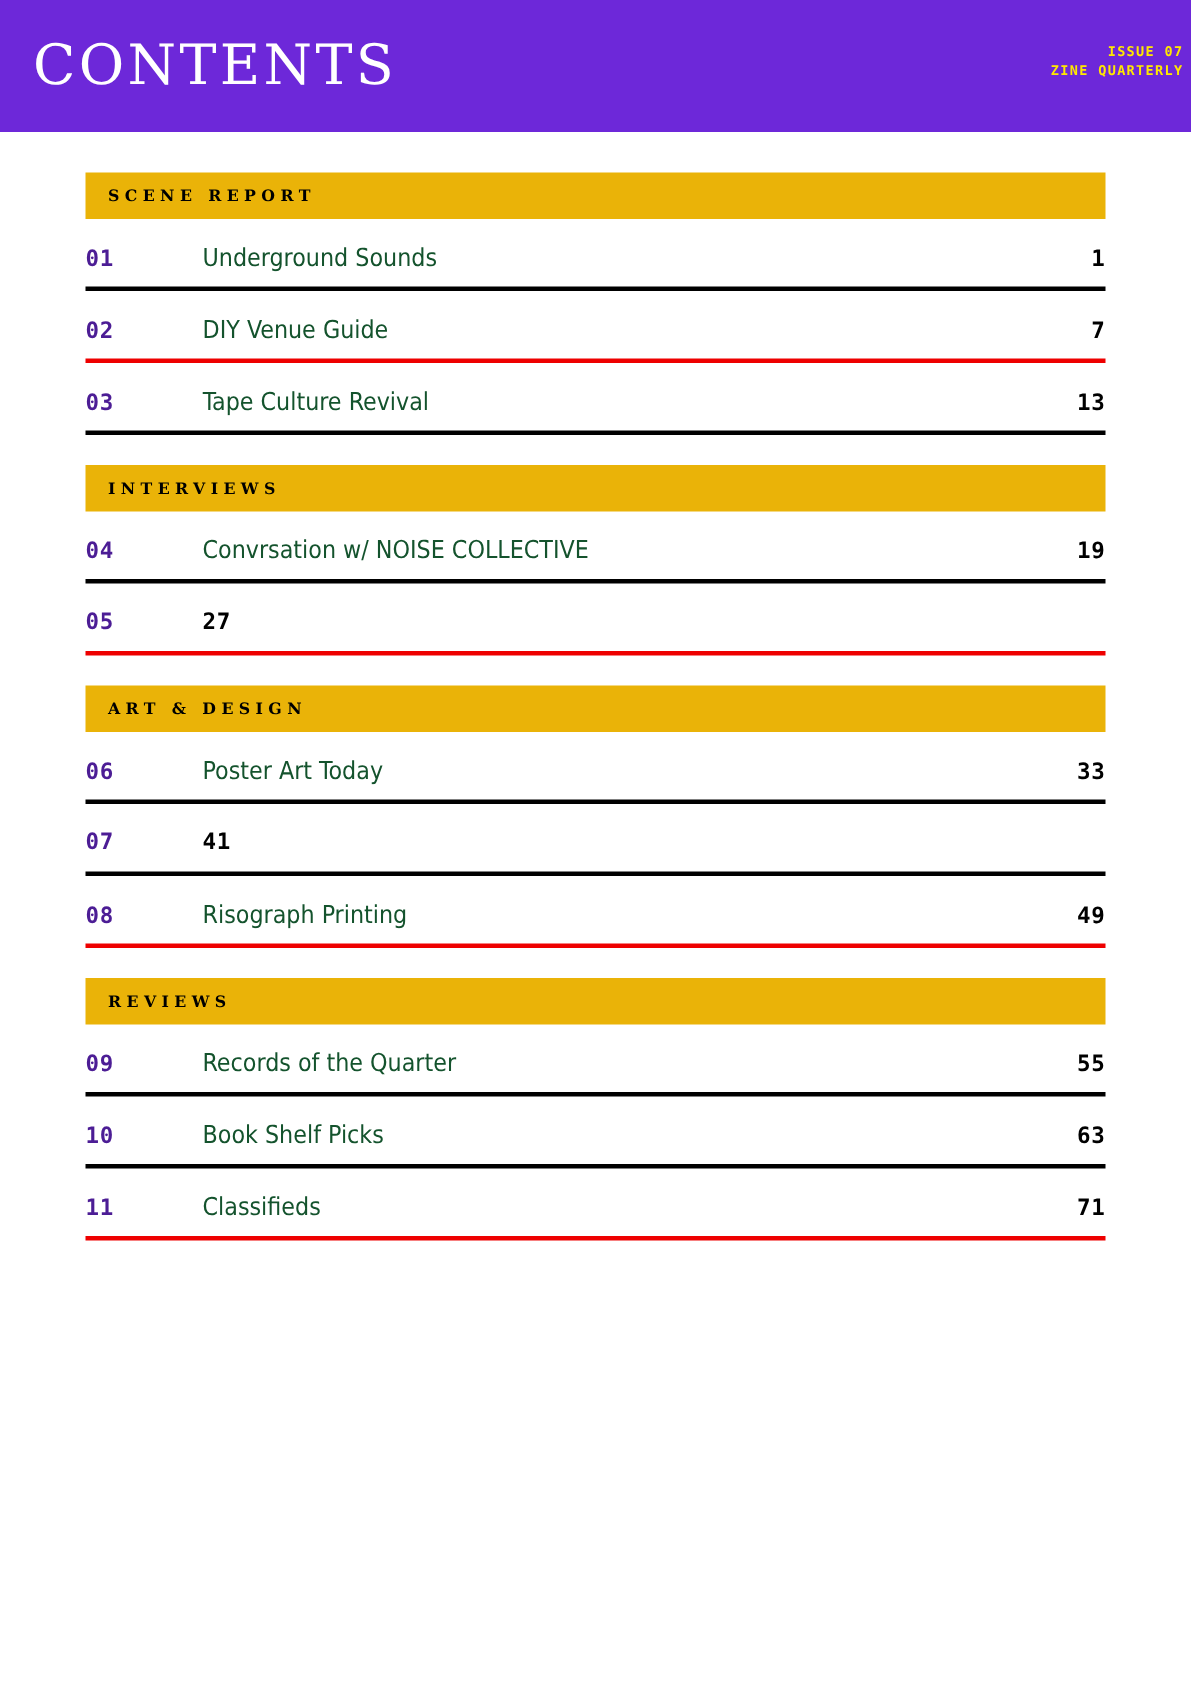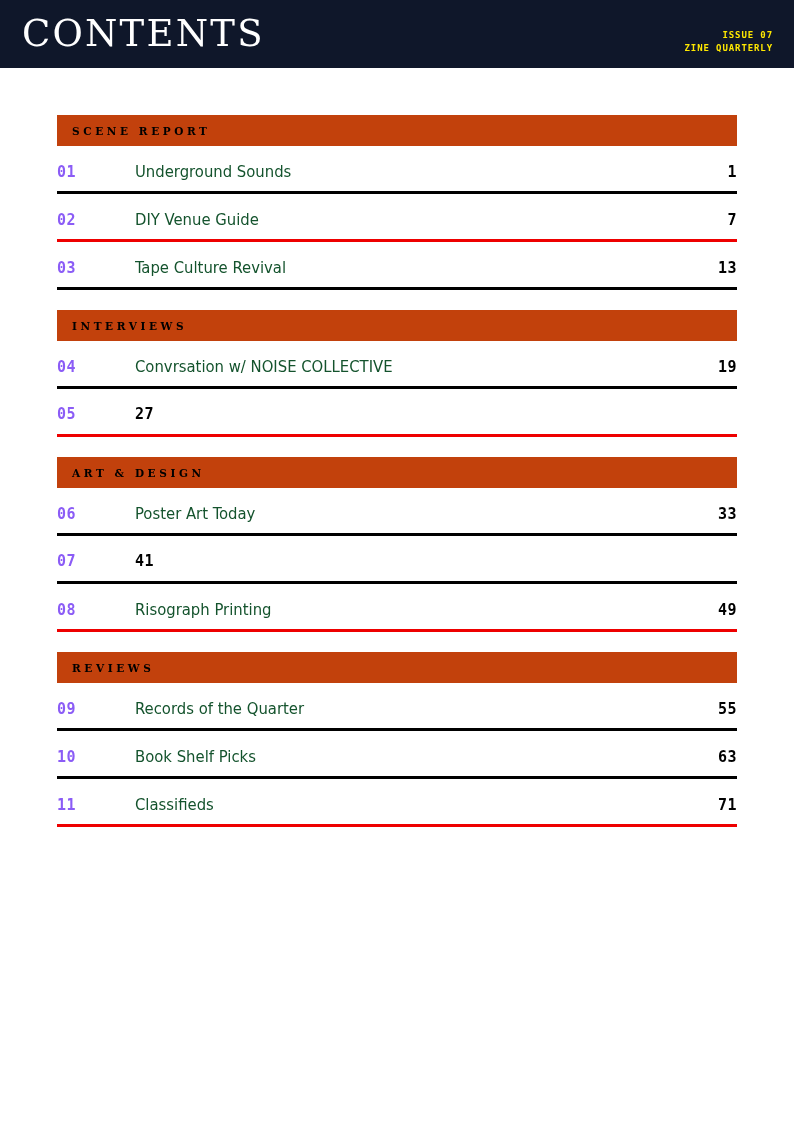--- a/index.html
+++ b/index.html
@@ -11,41 +11,41 @@
     width: 794px;
     height: 1123px;
     background: #ffffff;
     font-family: "Liberation Sans", sans-serif;
     overflow: hidden;
     position: relative;
   }
 
   
   .masthead {
-    height: 68px;
-    background: #0f172a;
+    height: 88px;
+    background: #6d28d9;
     position: relative;
     display: flex;
     align-items: center;
     box-sizing: border-box;
     padding: 0 22px;
   }
   .masthead-title {
     font-family: "DejaVu Serif", "Liberation Serif", serif;
     font-weight: 400;
     font-size: 37px;
     line-height: 1;
     color: #ffffff;
     letter-spacing: 2.2px;
     white-space: nowrap;
     margin-top: -2px;
   }
   .masthead-meta {
     position: absolute;
-    right: 21px;
+    right: 5px;
     top: 29px;
     text-align: right;
     font-family: "DejaVu Sans Mono", "Liberation Mono", monospace;
     font-weight: 700;
     font-size: 9px;
     line-height: 12.5px;
     color: #ffe800;
     letter-spacing: 0.9px;
   }
 
@@ -55,21 +55,21 @@
     left: 57px;
     top: 115px;
     width: 680px;
   }
 
   
   .section { margin: 0; }
   .section + .section { margin-top: 20px; }
 
   .section-bar {
-    background: #c2410c;
+    background: #eab308;
     height: 31px;
     display: flex;
     align-items: center;
     padding-left: 15px;
     box-sizing: border-box;
   }
   .section-bar-label {
     font-family: "DejaVu Serif", "Liberation Serif", serif;
     font-weight: 700;
     font-size: 10.5px;
@@ -84,21 +84,21 @@
     display: flex;
     align-items: baseline;
     height: 45px;
     box-sizing: border-box;
     padding-top: 16px;
   }
   .entry-num {
     font-family: "DejaVu Sans Mono", "Liberation Mono", monospace;
     font-weight: 700;
     font-size: 15px;
-    color: #8b5cf6;
+    color: #4c1d95;
     width: 78px;
     flex: none;
     letter-spacing: 0.5px;
   }
   .entry-title {
     font-family: "Liberation Sans Narrow", "DejaVu Sans Condensed", "Liberation Sans", sans-serif;
     font-stretch: condensed;
     font-weight: 400;
     font-size: 16.5px;
     color: #14532d;

